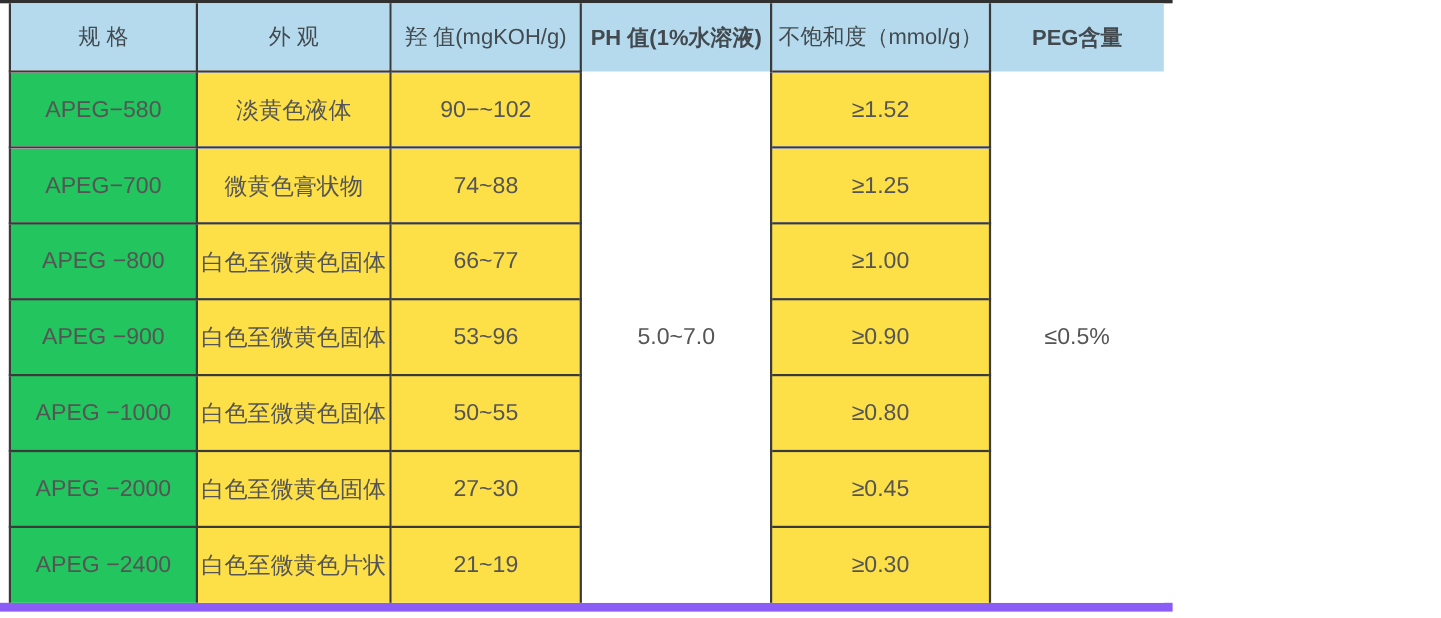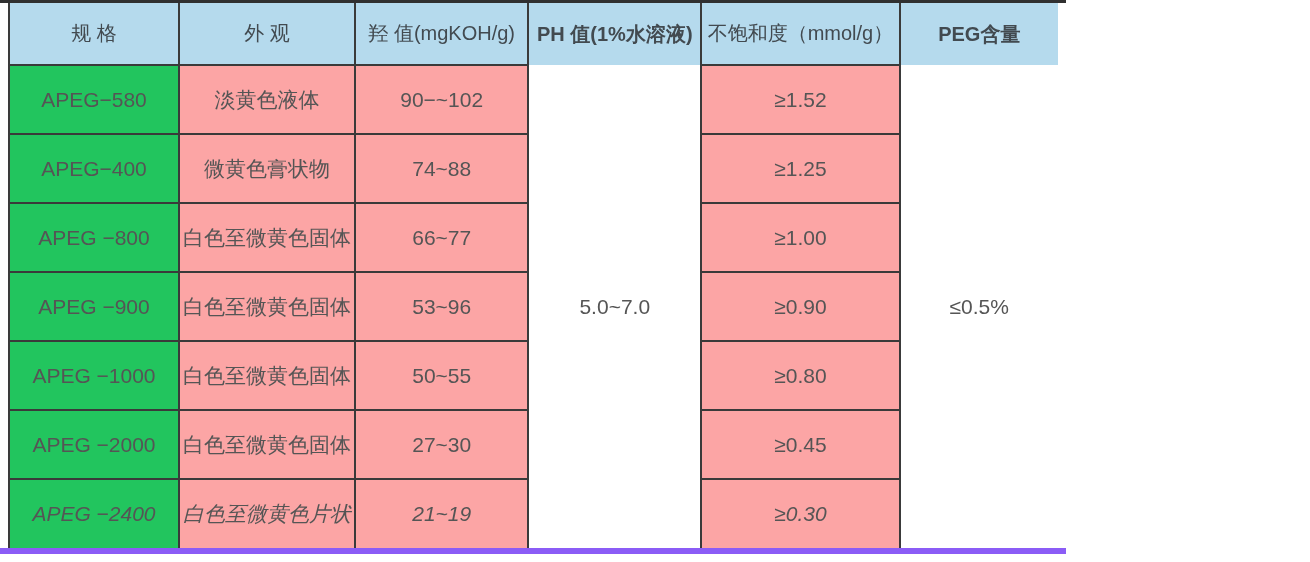--- a/index.html
+++ b/index.html
@@ -8,21 +8,21 @@
     background: #ffffff;
     width: 1310px;
     height: 562px;
     overflow: hidden;
     font-family: "Liberation Sans", "DejaVu Sans", sans-serif;
   }
   .table-wrap {
     box-sizing: border-box;
     width: 1066px;
     border-top: 3px solid #303030;
-    border-bottom: 6px solid #8b5cf6;
+    border-bottom: 8px solid #8b5cf6;
     padding: 0 8px;
   }
   table.spec-table {
     width: 100%;
     border-collapse: collapse;
     table-layout: fixed;
   }
   .spec-table th {
     box-sizing: border-box;
     height: 62px;
@@ -34,40 +34,40 @@
     vertical-align: middle;
     border: 2px solid #3a3a3a;
     border-top: none;
     padding: 0 2px;
     white-space: nowrap;
     overflow: hidden;
   }
   .spec-table td {
     box-sizing: border-box;
     height: 69px;
-    background: #fca5a5;
+    background: #fde047;
     color: #555555;
     font-size: 21px;
     text-align: center;
     vertical-align: middle;
     border: 2px solid #3a3a3a;
     padding: 0 2px;
     white-space: nowrap;
     overflow: hidden;
   }
   
   .spec-table td.spec-cell { background: #22c55e; }
   
   .spec-table th:last-child,
   .spec-table td.peg-merged { border-right: none; }
   
   .spec-table th.no-bottom { border-bottom: none; font-weight: bold; }
   .spec-table td.merged { border-top: none; border-bottom: none; background: #ffffff; margin-top: 48px; }
   
-  .spec-table tr:last-child td { border-bottom: none; font-style: italic; }
+  .spec-table tr:last-child td { border-bottom: none; }
 </style>
 </head>
 <body>
 
 <div class="table-wrap">
   <table class="spec-table">
     <colgroup>
       <col style="width:16.2%">
       <col style="width:16.8%">
       <col style="width:16.5%">
@@ -88,21 +88,21 @@
       <tr>
         <td class="spec-cell">APEG−580</td>
         <td>淡黄色液体</td>
         <td>90−~102</td>
         <td class="merged" rowspan="7">5.0~7.0</td>
         <td>≥1.52</td>
         <td class="merged peg-merged" rowspan="7">≤0.5%</td>
       </tr>
 
       <tr>
-        <td class="spec-cell">APEG−400</td>
+        <td class="spec-cell">APEG−700</td>
         <td>微黄色膏状物</td>
         <td>74~88</td>
         <td>≥1.25</td>
       </tr>
 
       <tr>
         <td class="spec-cell">APEG −800</td>
         <td>白色至微黄色固体</td>
         <td>66~77</td>
         <td>≥1.00</td>

